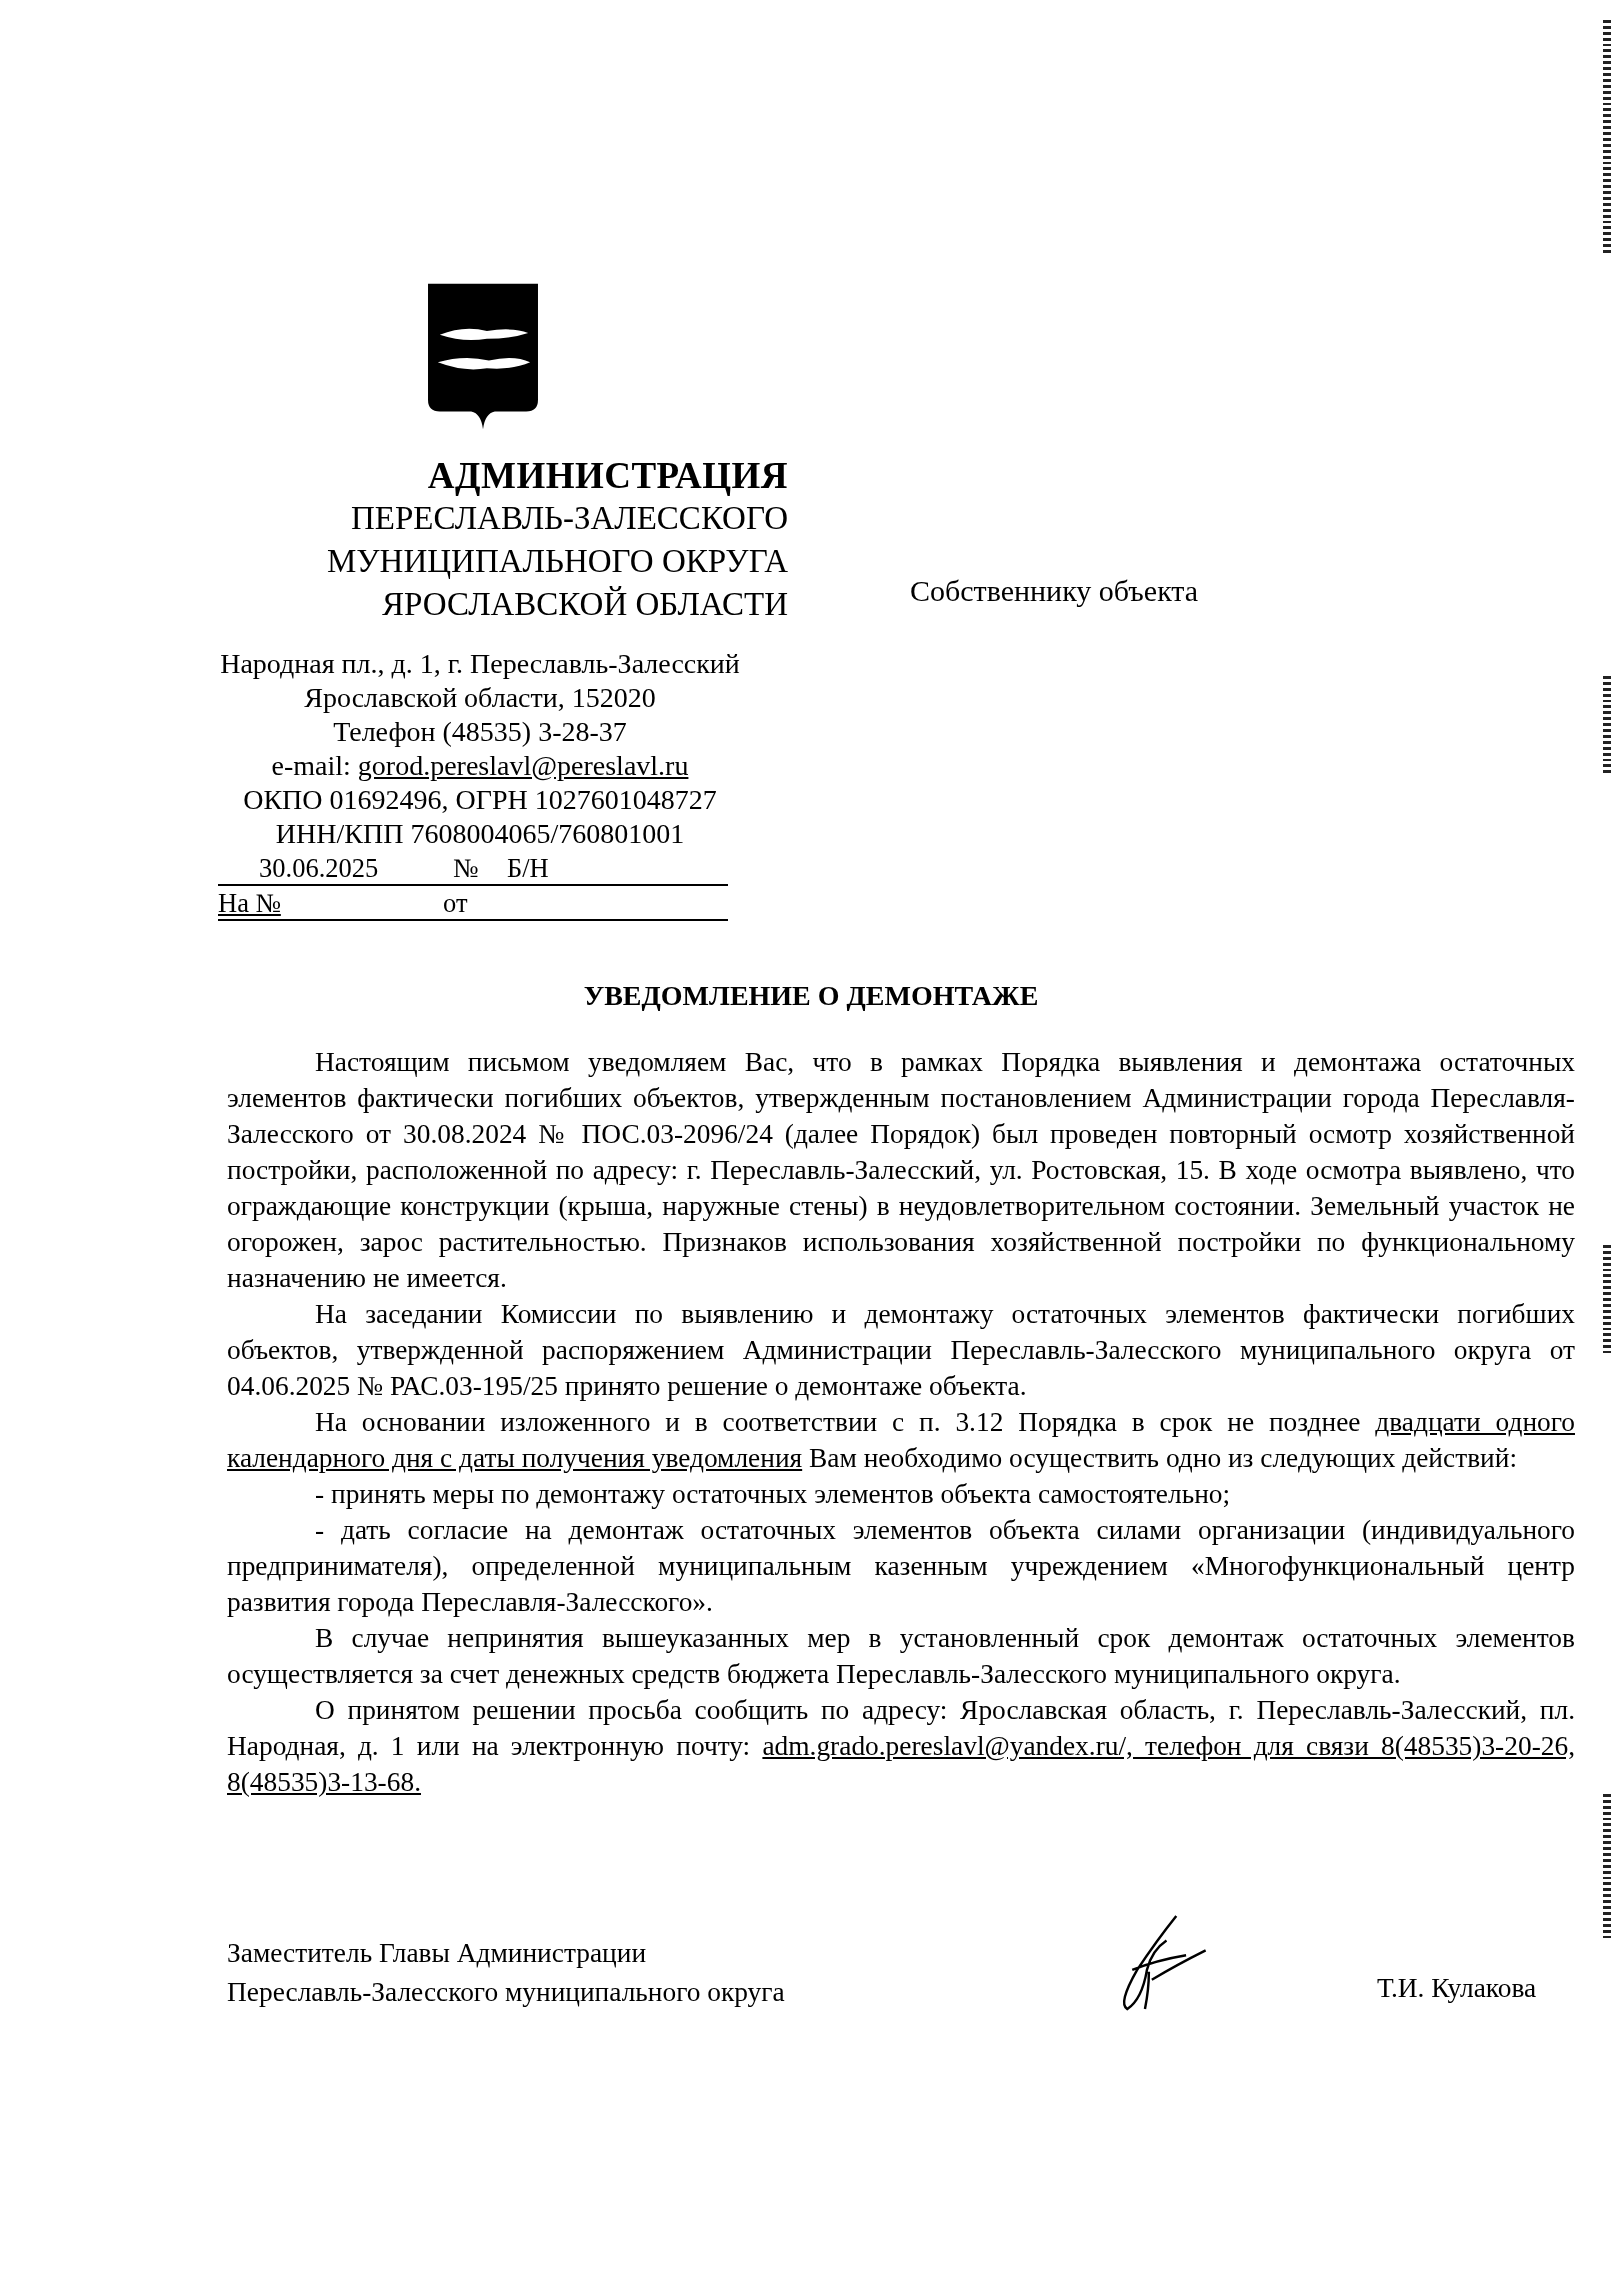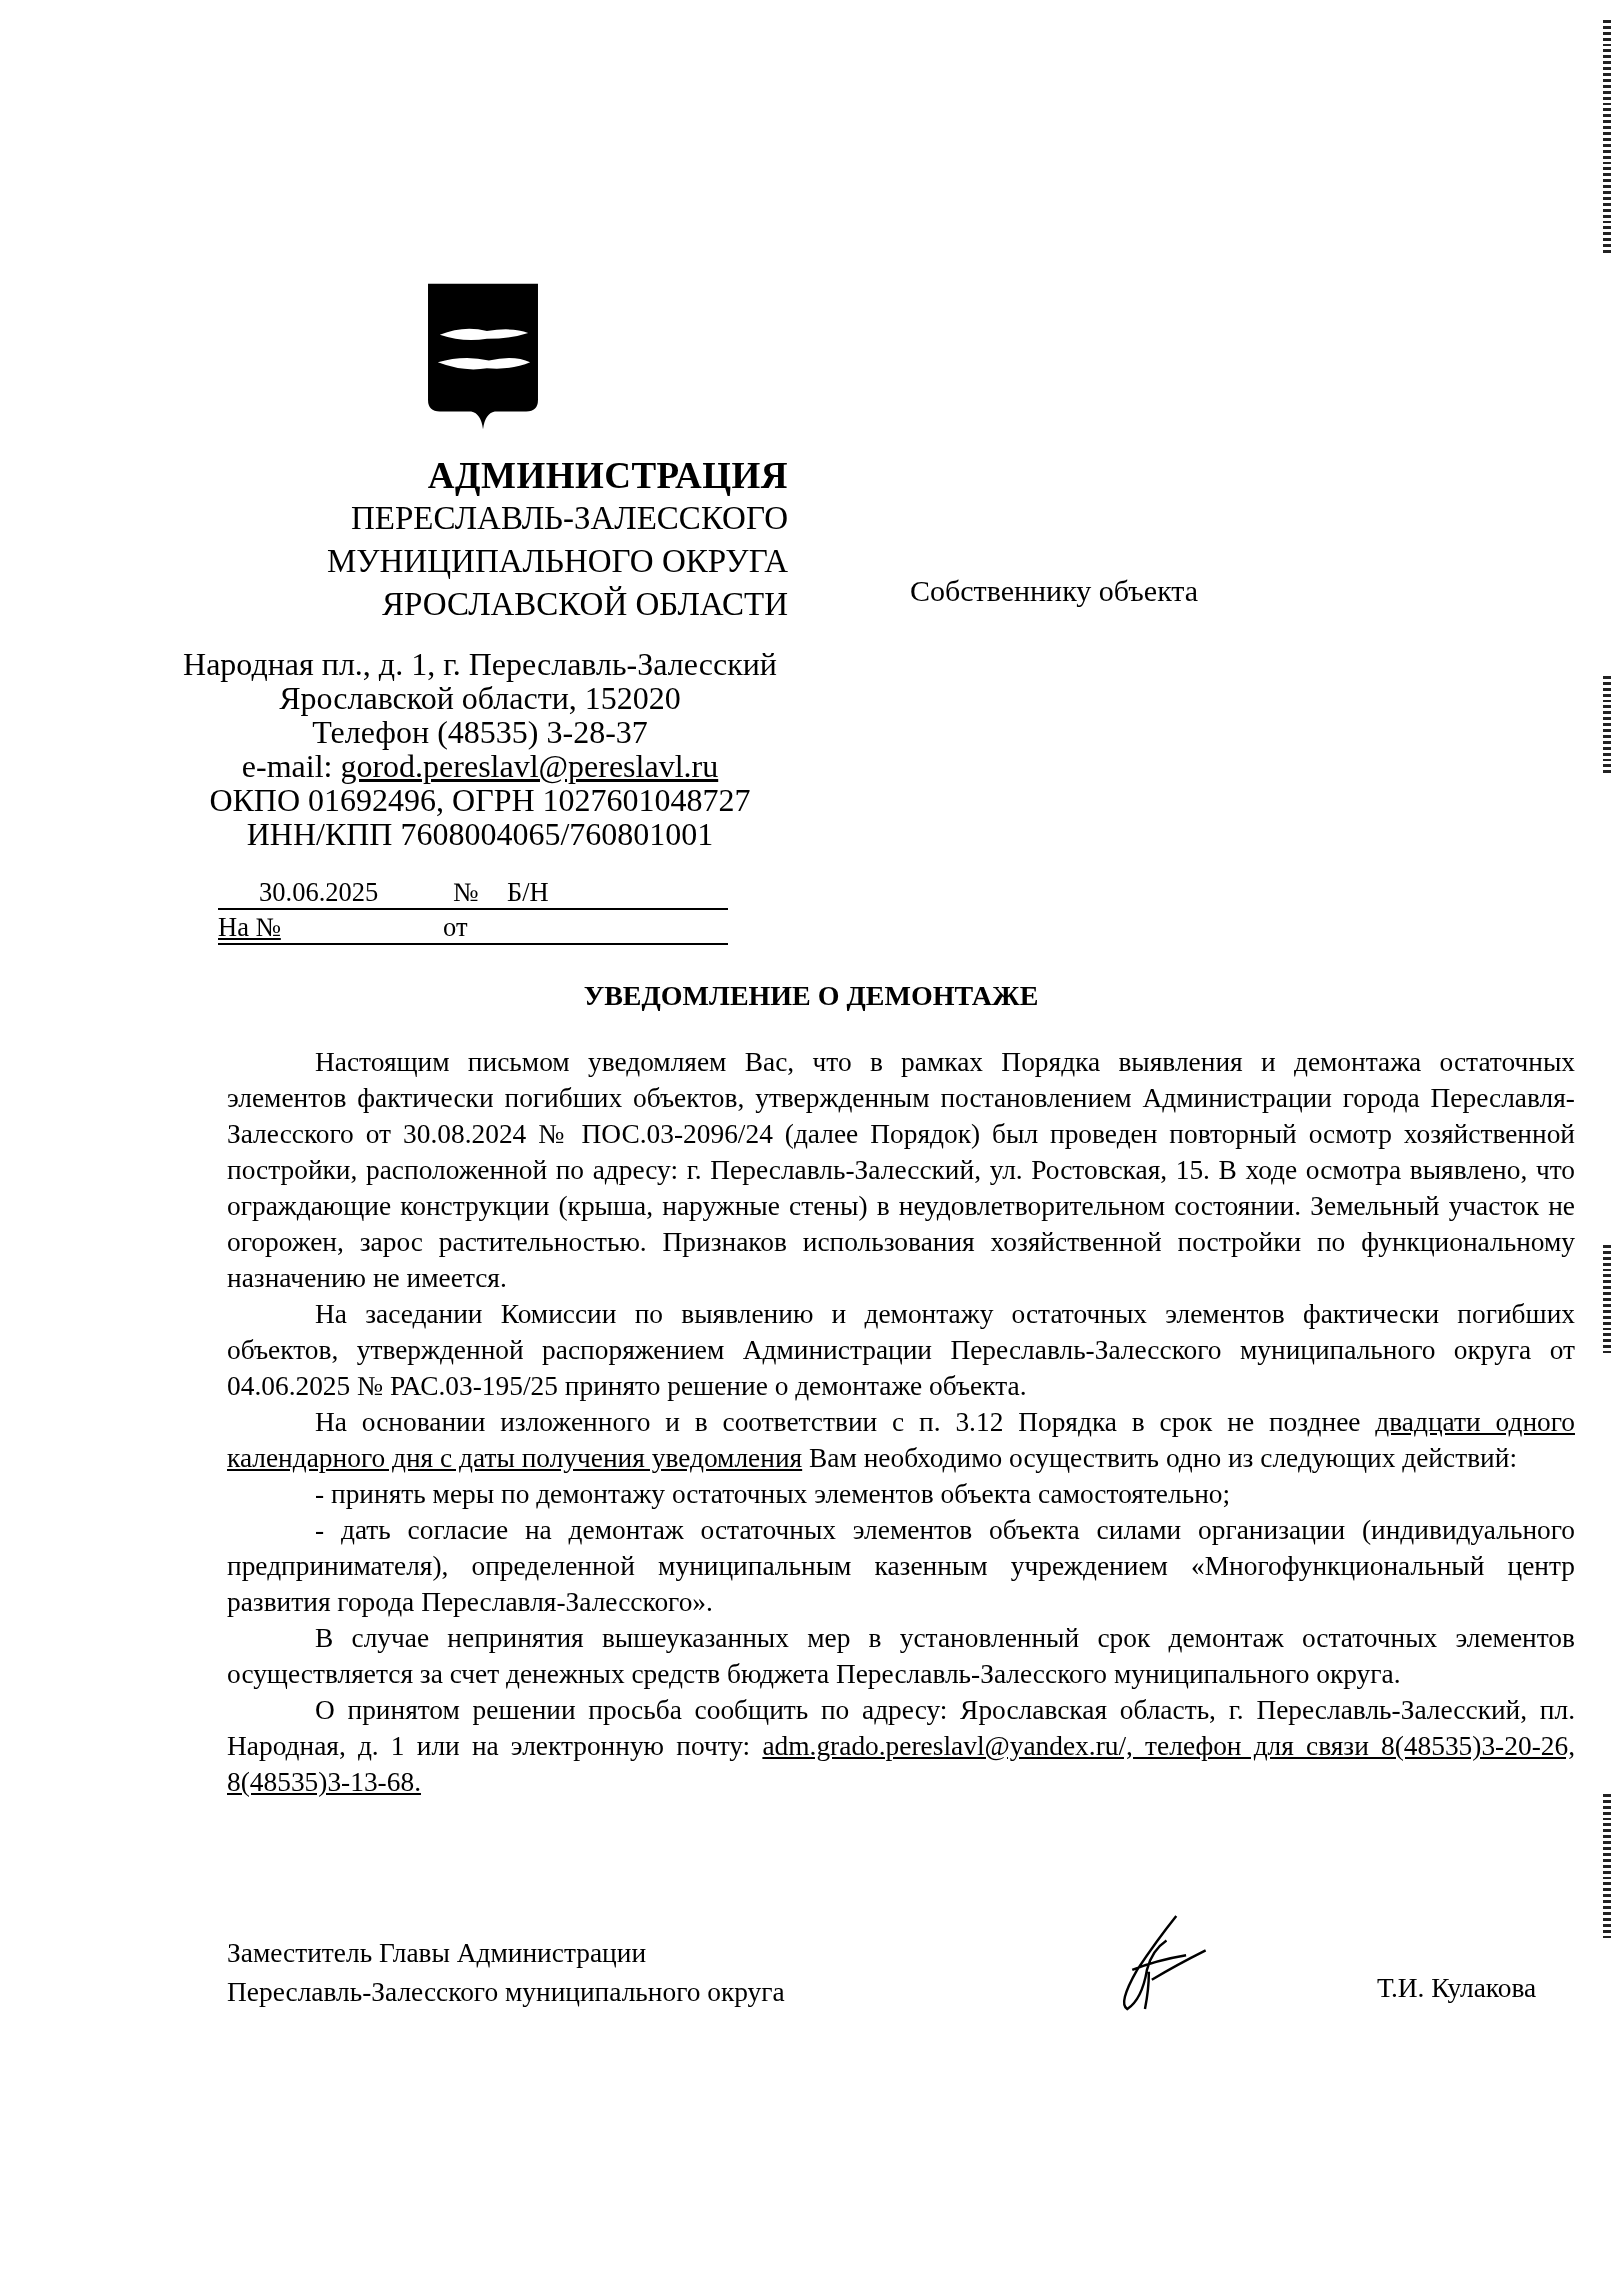--- a/index.html
+++ b/index.html
@@ -6,24 +6,24 @@
   body {
     width: 1622px; height: 2290px; position: relative; overflow: hidden;
     font-family: "Liberation Serif", "DejaVu Serif", serif; color: #000;
   }
   .abs { position: absolute; }
   .crest { left: 424px; top: 274px; width: 118px; height: 162px; }
   .hdr { left: 200px; width: 588px; text-align: right; line-height: 43px; }
   .hdr .t1 { font-size: 37px; font-weight: bold; letter-spacing: 0.5px; }
   .hdr .t2 { font-size: 33px; }
   .hdr { top: 454px; }
-  .addr { left: 176px; width: 608px; top: 647px; text-align: center; font-size: 32px; line-height: 34px; }
+  .addr { left: 176px; width: 608px; top: 647px; text-align: center; font-size: 28px; line-height: 34px; }
   .addr .em { text-decoration: underline; }
   .recipient { left: 910px; top: 574px; font-size: 30px; }
-  .datebox { left: 218px; top: 875px; width: 510px; font-size: 26.5px; }
+  .datebox { left: 218px; top: 851px; width: 510px; font-size: 26.5px; }
   .dline { position: relative; height: 33px; border-bottom: 2px solid #000; }
   .dline span { position: absolute; bottom: 0; }
   .title { left: 0; width: 1622px; top: 980px; text-align: center; font-size: 28px; font-weight: bold; }
   .body { left: 227px; width: 1348px; top: 1044px; font-size: 27.4px; line-height: 36px; text-align: justify; }
   .body p { margin: 0; text-indent: 88px; }
   .u { text-decoration: underline; margin-top: 17px; }
   .sign { left: 227px; top: 1934px; font-size: 27.4px; line-height: 39px; }
   .signature { left: 1098px; top: 1911px; width: 137px; height: 108px; }
   .signer { left: 1377px; top: 1973px; font-size: 27.4px; }
   .scanmark { left: 1603px; width: 7.8px; background: repeating-linear-gradient(#222 0 2.9px, #fff 2.9px 5.9px); }

